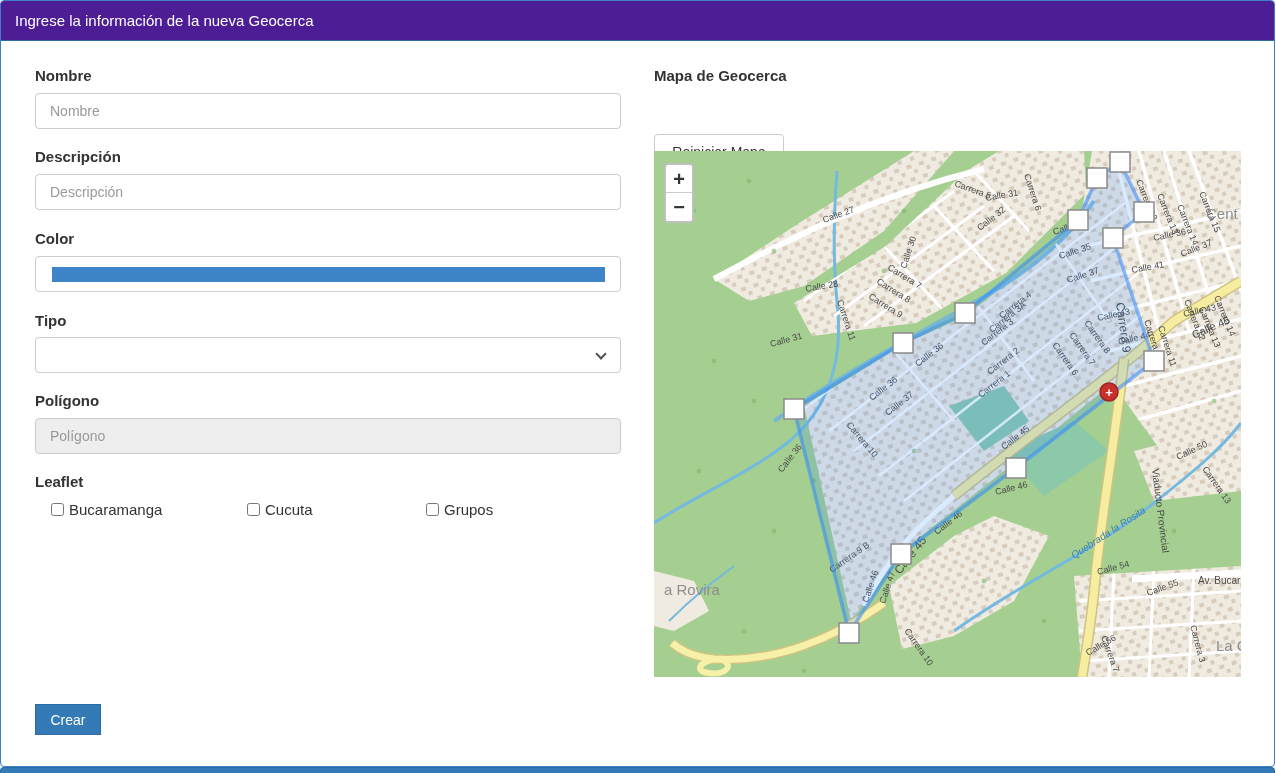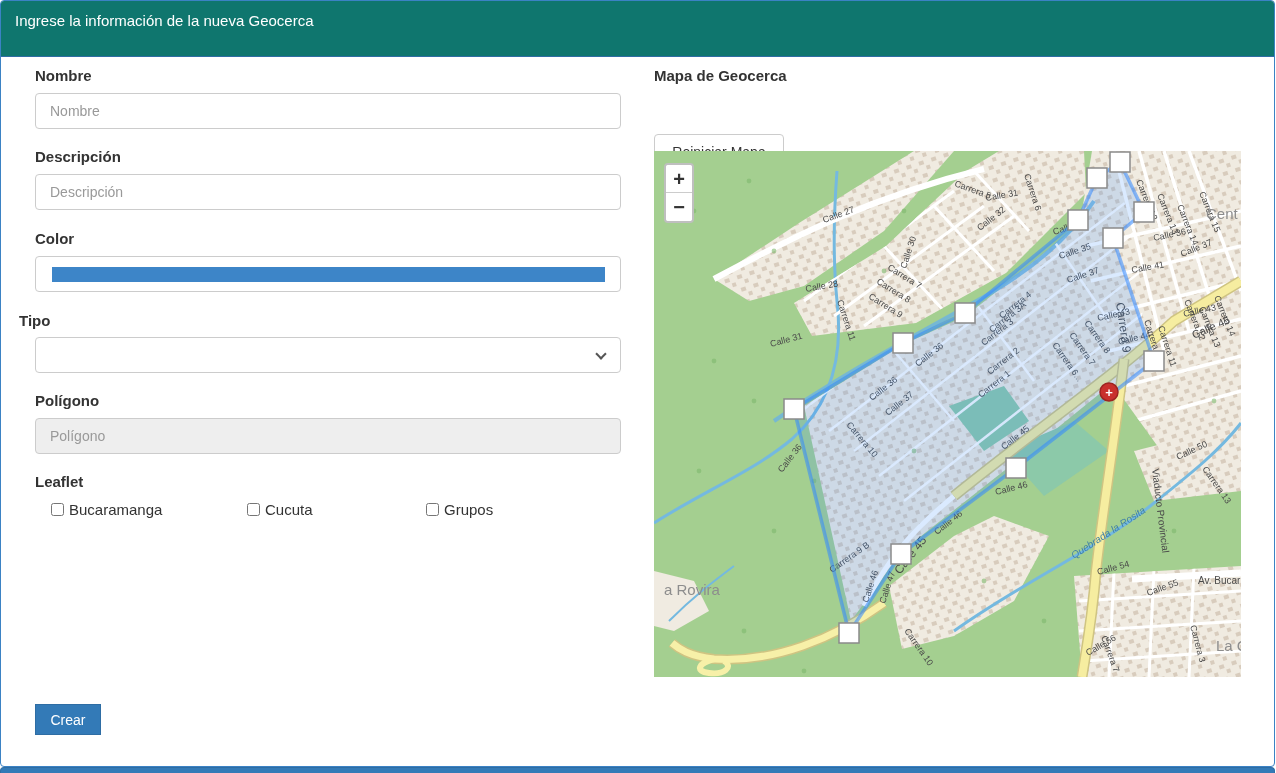--- a/index.html
+++ b/index.html
@@ -1,19 +1,19 @@
 <!DOCTYPE html>
 <html><head>
 <meta charset="utf-8">
 <style>
   *{box-sizing:border-box;margin:0;padding:0}
   html,body{width:1276px;height:773px}
   body{font-family:"Liberation Sans",sans-serif;background:#fff;position:relative;overflow:hidden;color:#333}
   .panel{position:absolute;left:0;top:0;right:1px;bottom:6px;border:1px solid #3b82c4;border-radius:4px;background:#fff}
-  .panel-heading{height:56px;background:#0f766e;border-bottom:1px solid #2e6da4;border-radius:3px 3px 0 0;
+  .panel-heading{height:40px;background:#4c1d95;border-bottom:1px solid #2e6da4;border-radius:3px 3px 0 0;
                  color:#fff;font-size:15px;line-height:40px;padding-left:14px}
   .panel-body{position:absolute;left:0;top:41px;right:0;bottom:0}
   .bottom-bar{position:absolute;left:0;right:1px;bottom:0;height:6px;background:#337ab7;border:1px solid #2e6da4;border-bottom:none;border-radius:4px 4px 0 0}
 
   .flabel{position:absolute;font-size:15px;font-weight:bold;color:#333}
   .tinput{position:absolute;left:34px;width:586px;height:36px;border:1px solid #ccc;border-radius:4px;
           padding:6px 14px;font-size:14px;color:#555;background:#fff;font-family:"Liberation Sans",sans-serif}
   .tinput::placeholder{color:#999;opacity:1}
   .tinput:disabled{background:#eee}
   .color-box{position:absolute;left:34px;width:586px;height:36px;border:1px solid #ccc;border-radius:4px;background:#fff;padding:10px 15px 10px 16px}
@@ -49,21 +49,21 @@
     <input class="tinput" style="top: 51px;" type="text" placeholder="Nombre">
 
     <div class="flabel" style="left:34px;top:106px">Descripción</div>
     <input class="tinput" style="top: 132px;" type="text" placeholder="Descripción">
 
     <div class="flabel" style="left:34px;top:188px">Color</div>
     <div class="color-box" style="top:214px">
       <div class="color-bar" style="background: rgb(61, 133, 200);"></div>
     </div>
 
-    <div class="flabel" style="left:18px;top:270px">Tipo</div>
+    <div class="flabel" style="left:34px;top:270px">Tipo</div>
     <div class="sel-wrap" style="top:295px">
       <select>
         <option>Poligonal</option>
       </select>
       <span class="chev"></span>
     </div>
 
     <div class="flabel" style="left:34px;top:350px">Polígono</div>
     <input class="tinput" style="top: 376px;" type="text" disabled="" placeholder="Polígono">
 

